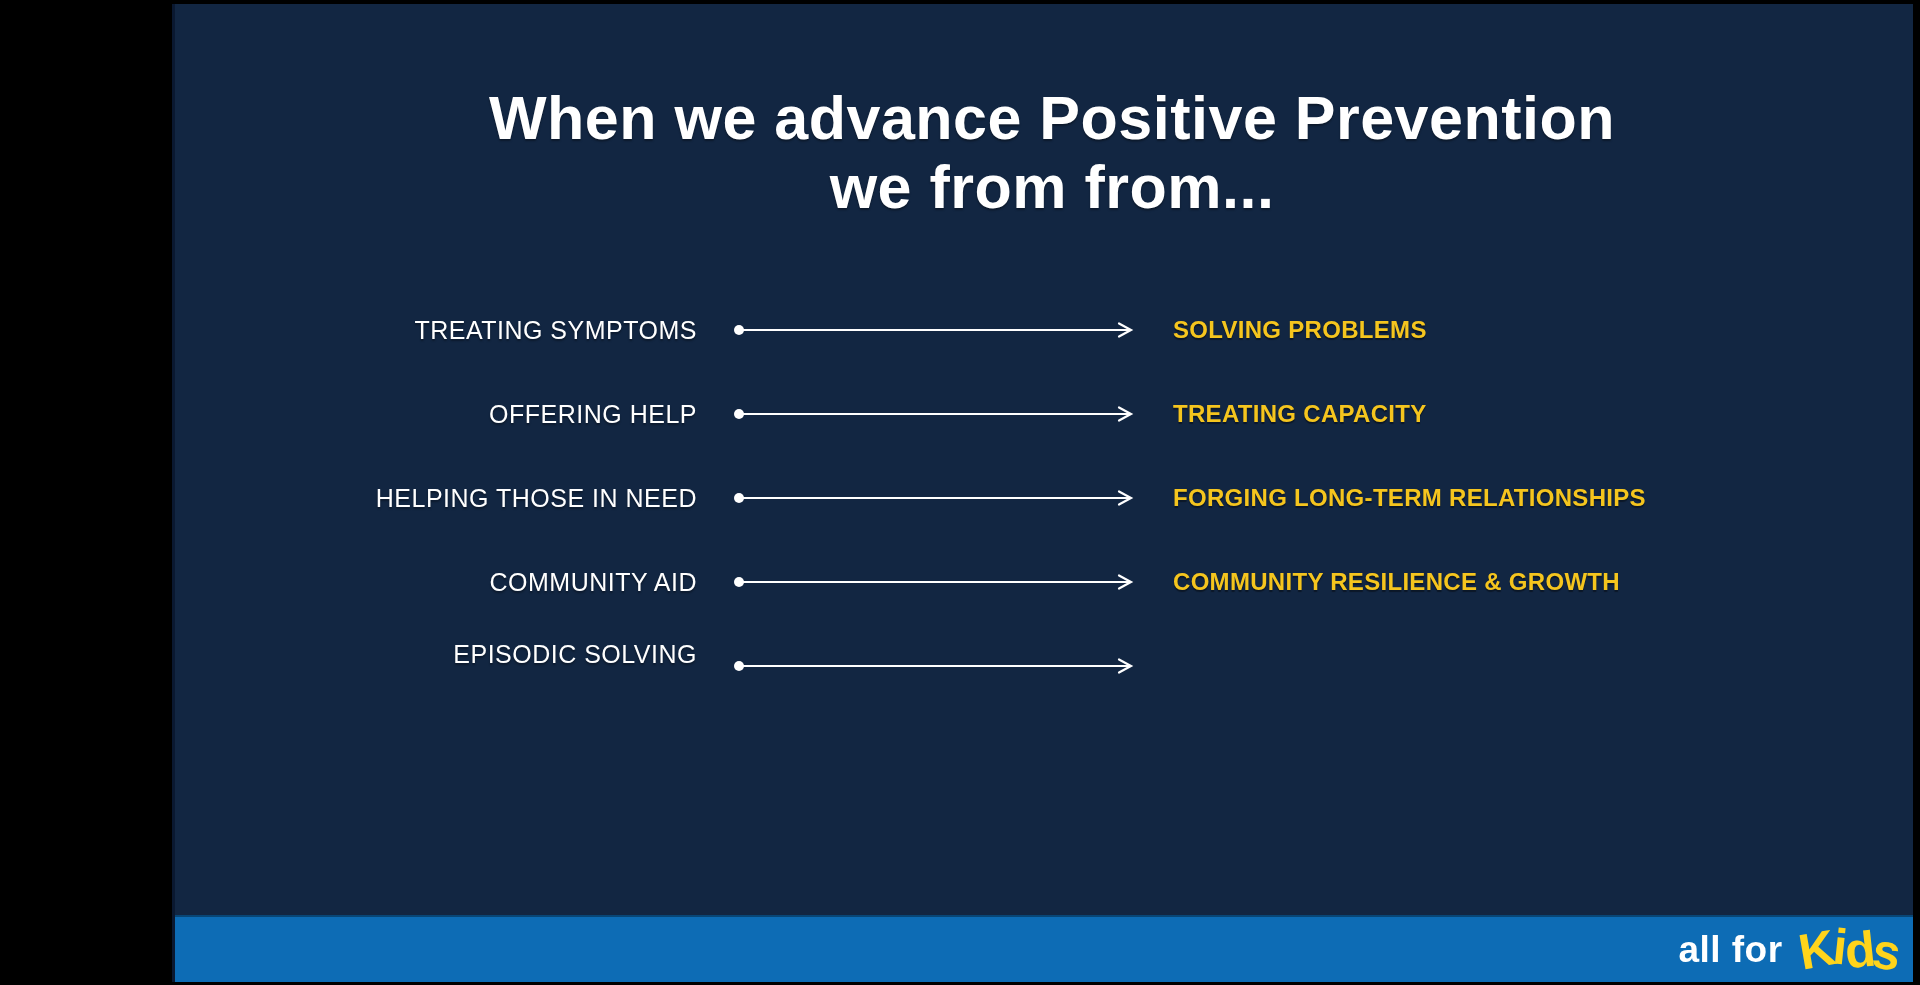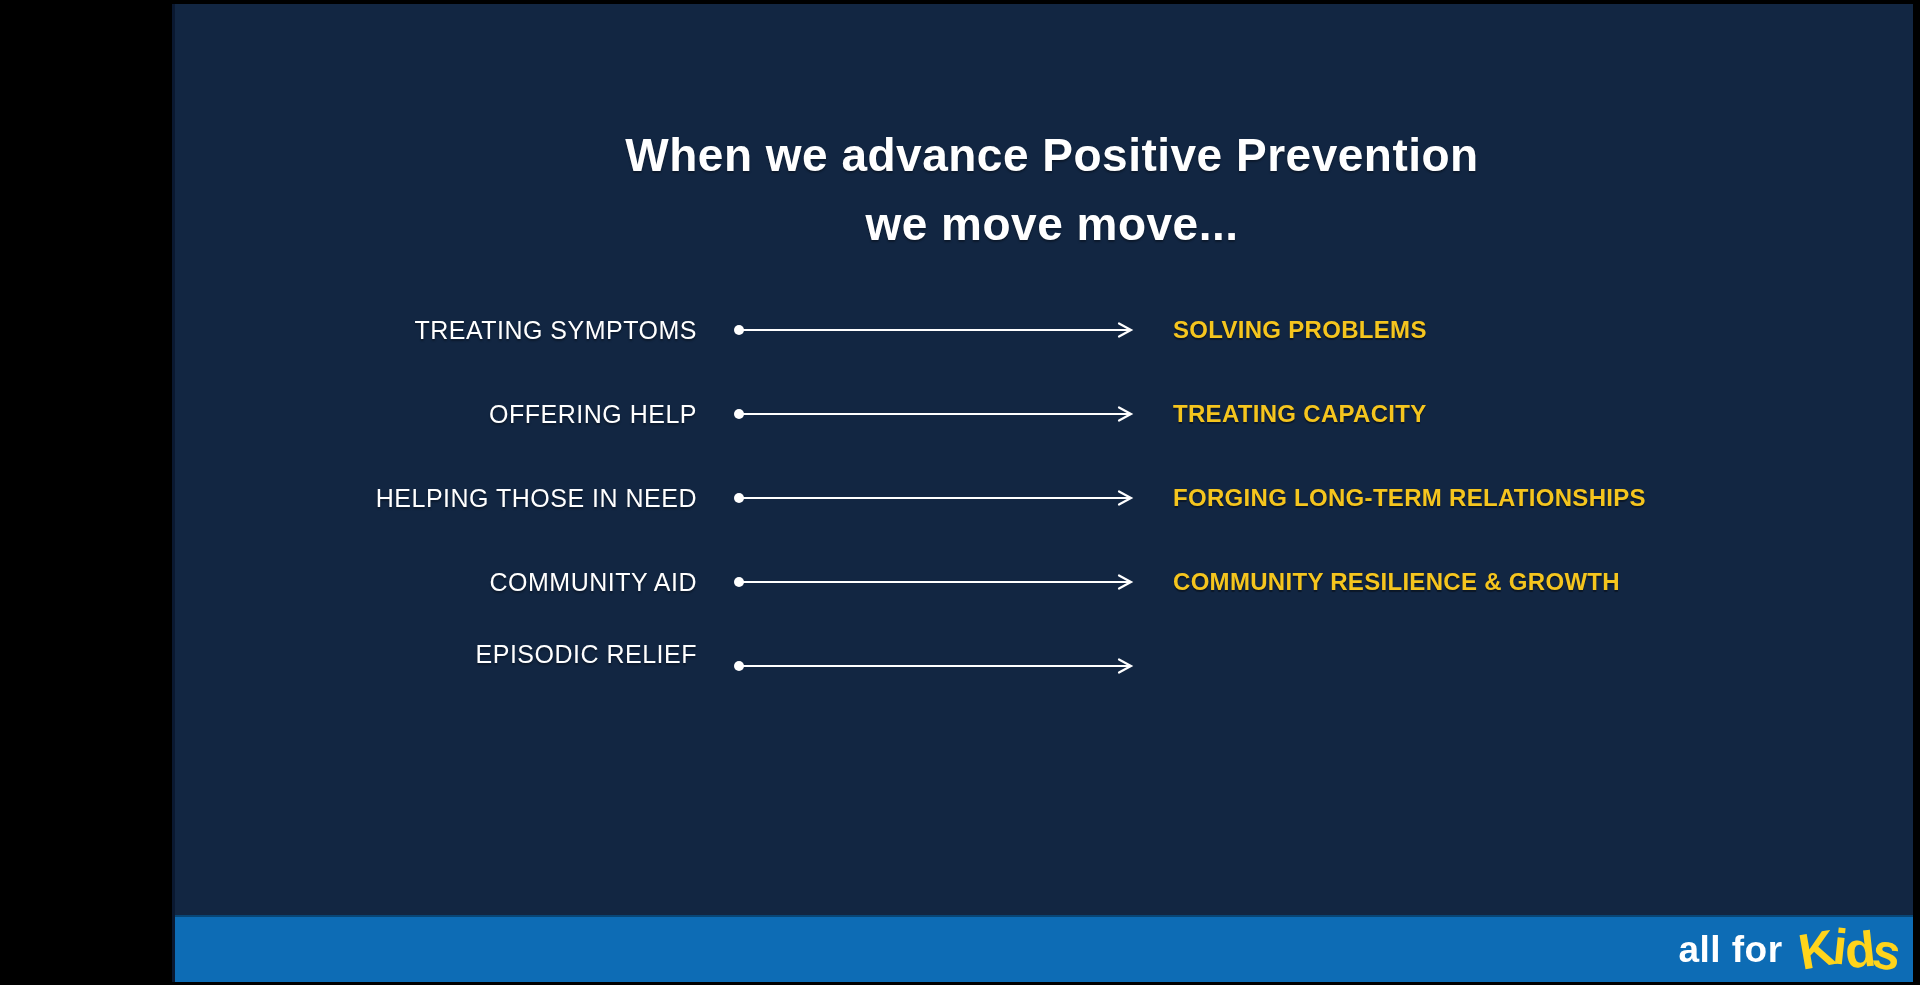--- a/index.html
+++ b/index.html
@@ -22,24 +22,23 @@
     background:var(--letterbox-black);
   }
   .slide{
     position:absolute;left:172px;top:4px;width:1741px;height:978px;
     background:var(--slide-background);
     border-left:3px solid #0a1830;
   }
   .title{
     position:absolute;top:80px;left:16px;right:0;
     text-align:center;color:var(--text-white);
-    font-weight:700;font-size:46px;line-height:69px;
+    font-weight:700;font-size:61px;line-height:69px;
     text-shadow:0 2px 2px rgba(0,0,0,0.35);
     letter-spacing:0.5px;
-    margin-top:37px;
   }
   .rows{position:absolute;top:284px;left:0;right:0;}
   .row{height:84px;display:flex;align-items:center;}
   .row .from{
     width:522px;flex:none;text-align:right;
     color:var(--text-white);font-size:25px;font-weight:400;
     text-shadow:0 2px 2px rgba(0,0,0,0.35);
     white-space:nowrap;letter-spacing:0.5px;
   }
   .row .arrow{flex:none;margin-left:36px;width:410px;height:20px;display:block;}
@@ -77,21 +76,21 @@
 </style>
 </head>
 <body>
 
 <div class="letterbox-left"></div>
 
 <div class="slide">
 
   <div class="title">
     <div>When we advance Positive Prevention</div>
-    <div>we move move...</div>
+    <div>we from from...</div>
   </div>
 
   <div class="rows">
 
     <div class="row">
       <div class="from">TREATING SYMPTOMS</div>
       <svg class="arrow" viewBox="0 0 410 20" xmlns="http://www.w3.org/2000/svg">
           <circle cx="6" cy="10" r="5" fill="#FFFFFF"></circle>
           <line x1="10" y1="10" x2="396" y2="10" stroke="#FFFFFF" stroke-width="2.2"></line>
           <polyline points="386,3.5 398,10 386,16.5" fill="none" stroke="#FFFFFF" stroke-width="2.2" stroke-linecap="round"></polyline>
@@ -124,21 +123,21 @@
       <div class="from">COMMUNITY AID</div>
       <svg class="arrow" viewBox="0 0 410 20" xmlns="http://www.w3.org/2000/svg">
           <circle cx="6" cy="10" r="5" fill="#FFFFFF"></circle>
           <line x1="10" y1="10" x2="396" y2="10" stroke="#FFFFFF" stroke-width="2.2"></line>
           <polyline points="386,3.5 398,10 386,16.5" fill="none" stroke="#FFFFFF" stroke-width="2.2" stroke-linecap="round"></polyline>
         </svg>
       <div class="to">COMMUNITY RESILIENCE &amp; GROWTH</div>
     </div>
 
     <div class="row">
-      <div class="from">EPISODIC RELIEF</div>
+      <div class="from">EPISODIC SOLVING</div>
       <svg class="arrow" viewBox="0 0 410 20" xmlns="http://www.w3.org/2000/svg">
           <circle cx="6" cy="10" r="5" fill="#FFFFFF"></circle>
           <line x1="10" y1="10" x2="396" y2="10" stroke="#FFFFFF" stroke-width="2.2"></line>
           <polyline points="386,3.5 398,10 386,16.5" fill="none" stroke="#FFFFFF" stroke-width="2.2" stroke-linecap="round"></polyline>
         </svg>
     </div>
 
   </div>
 
   <div class="footer-bar">

